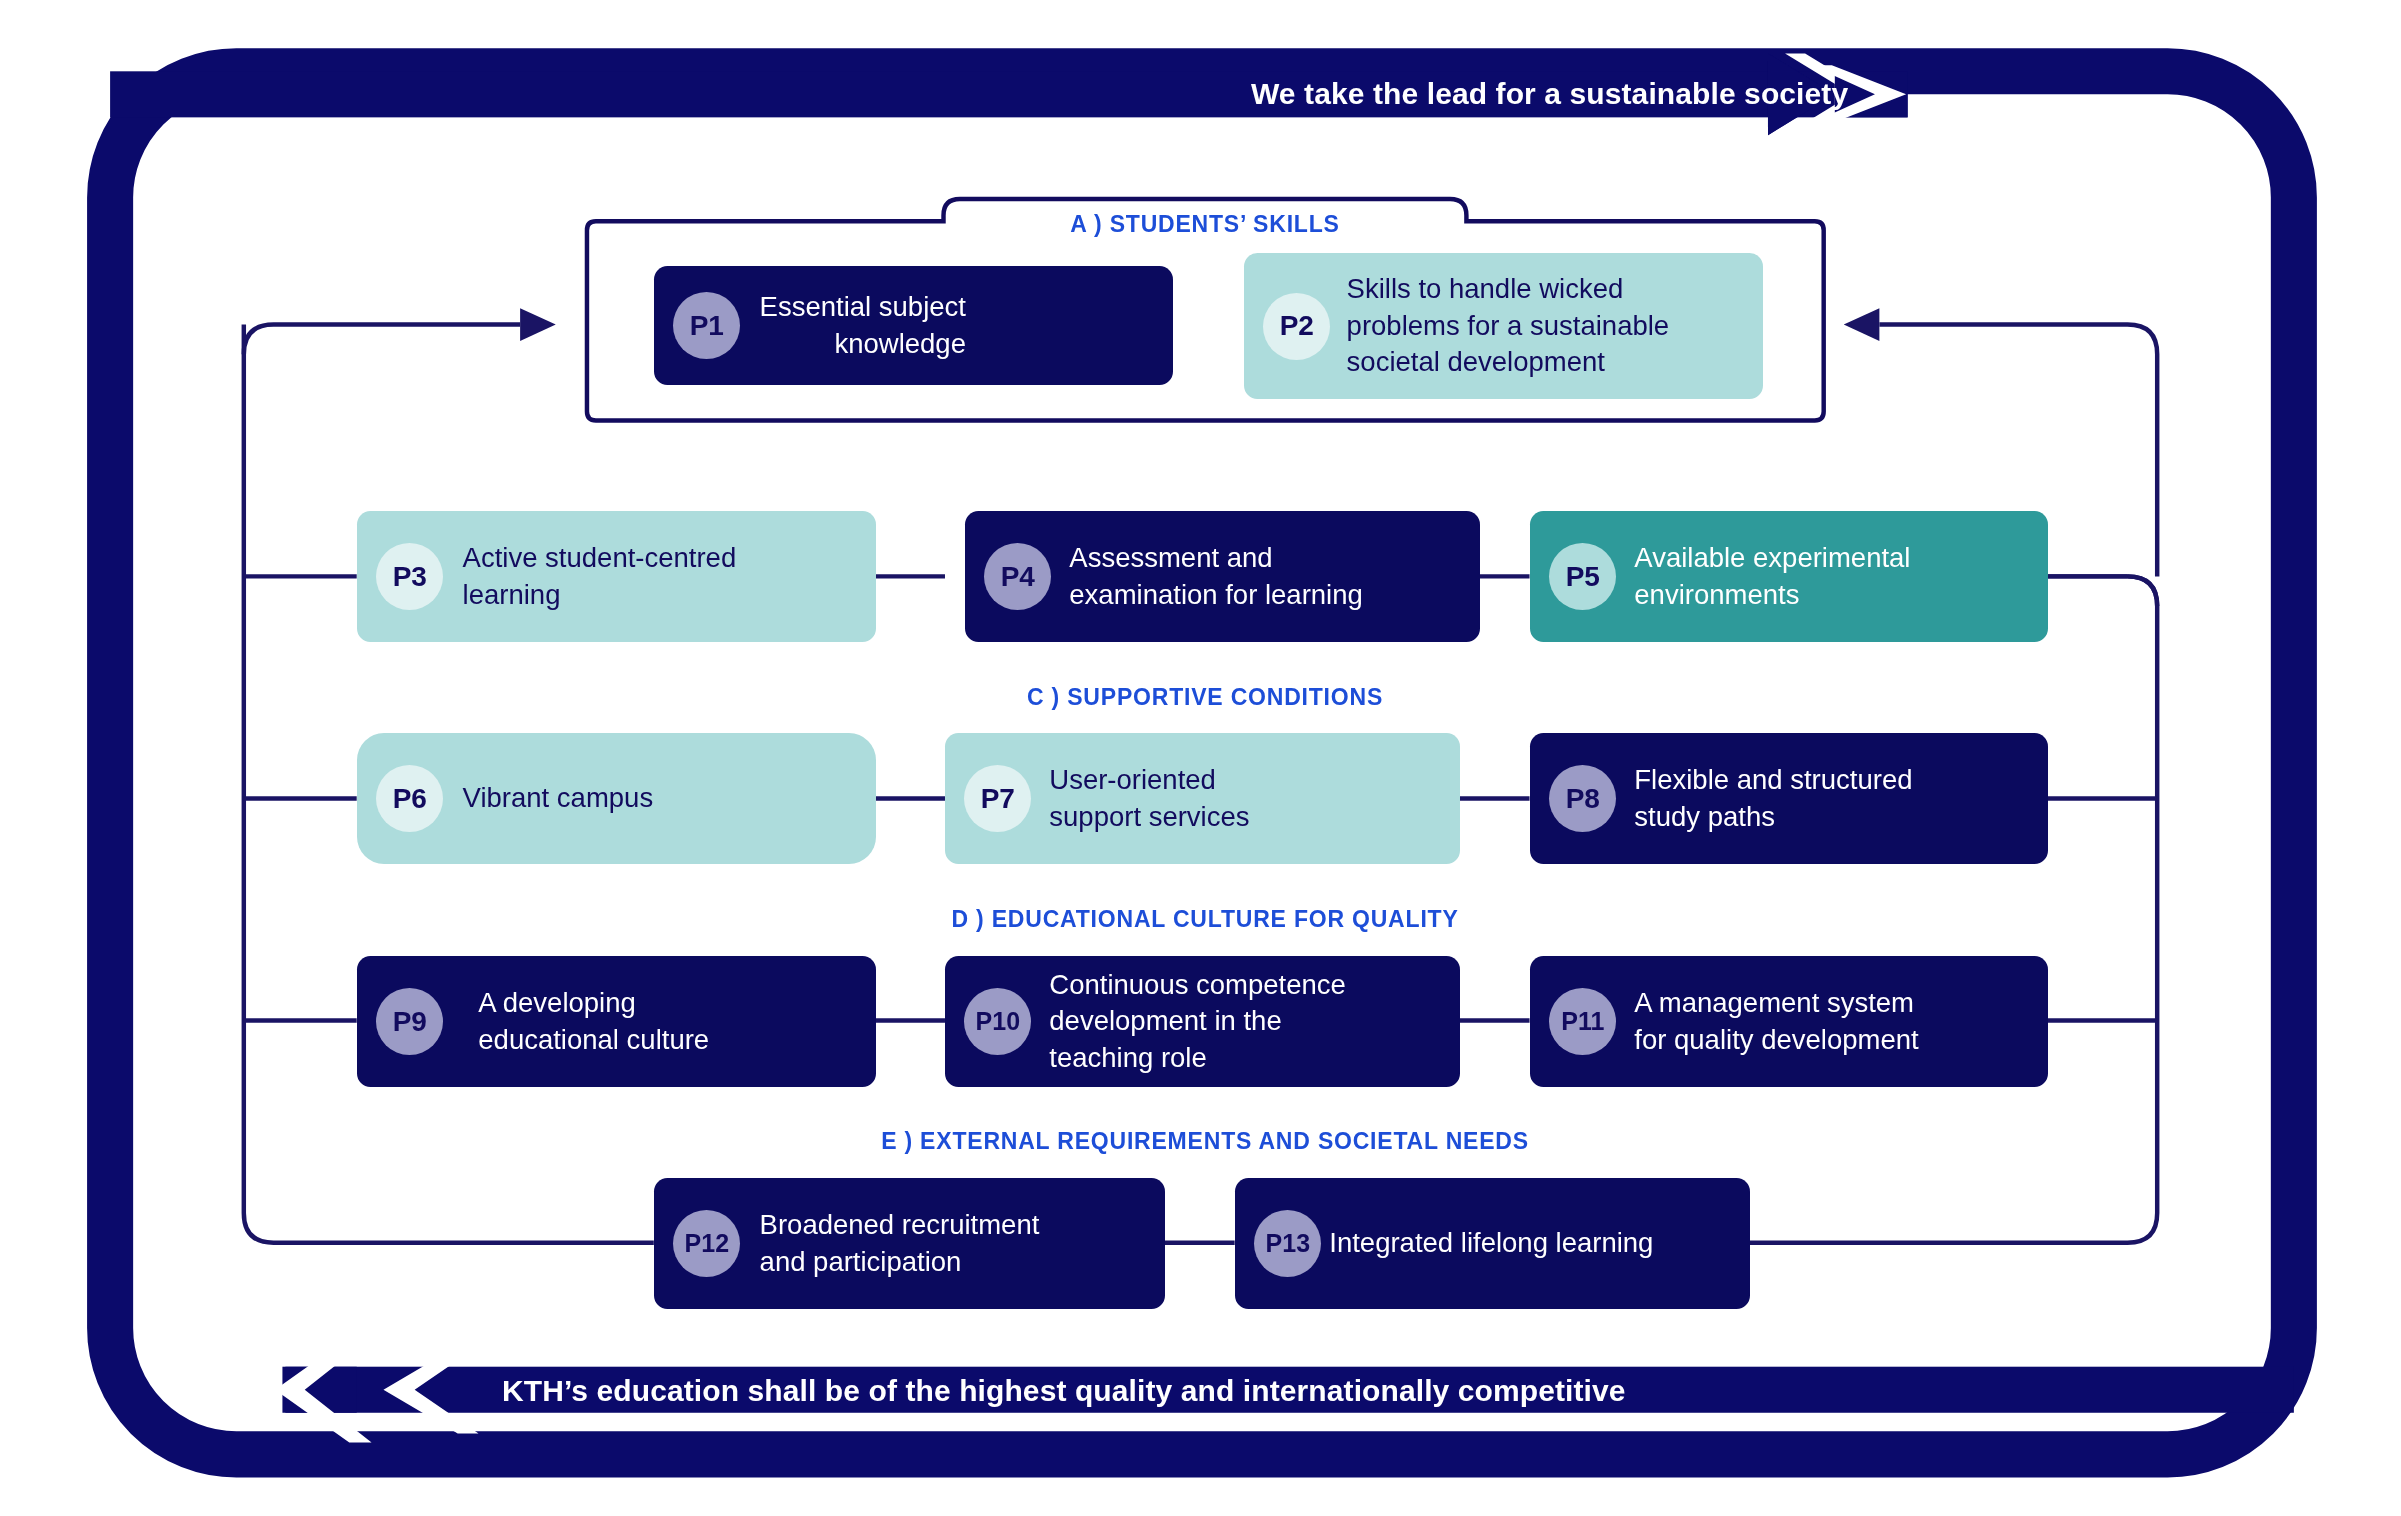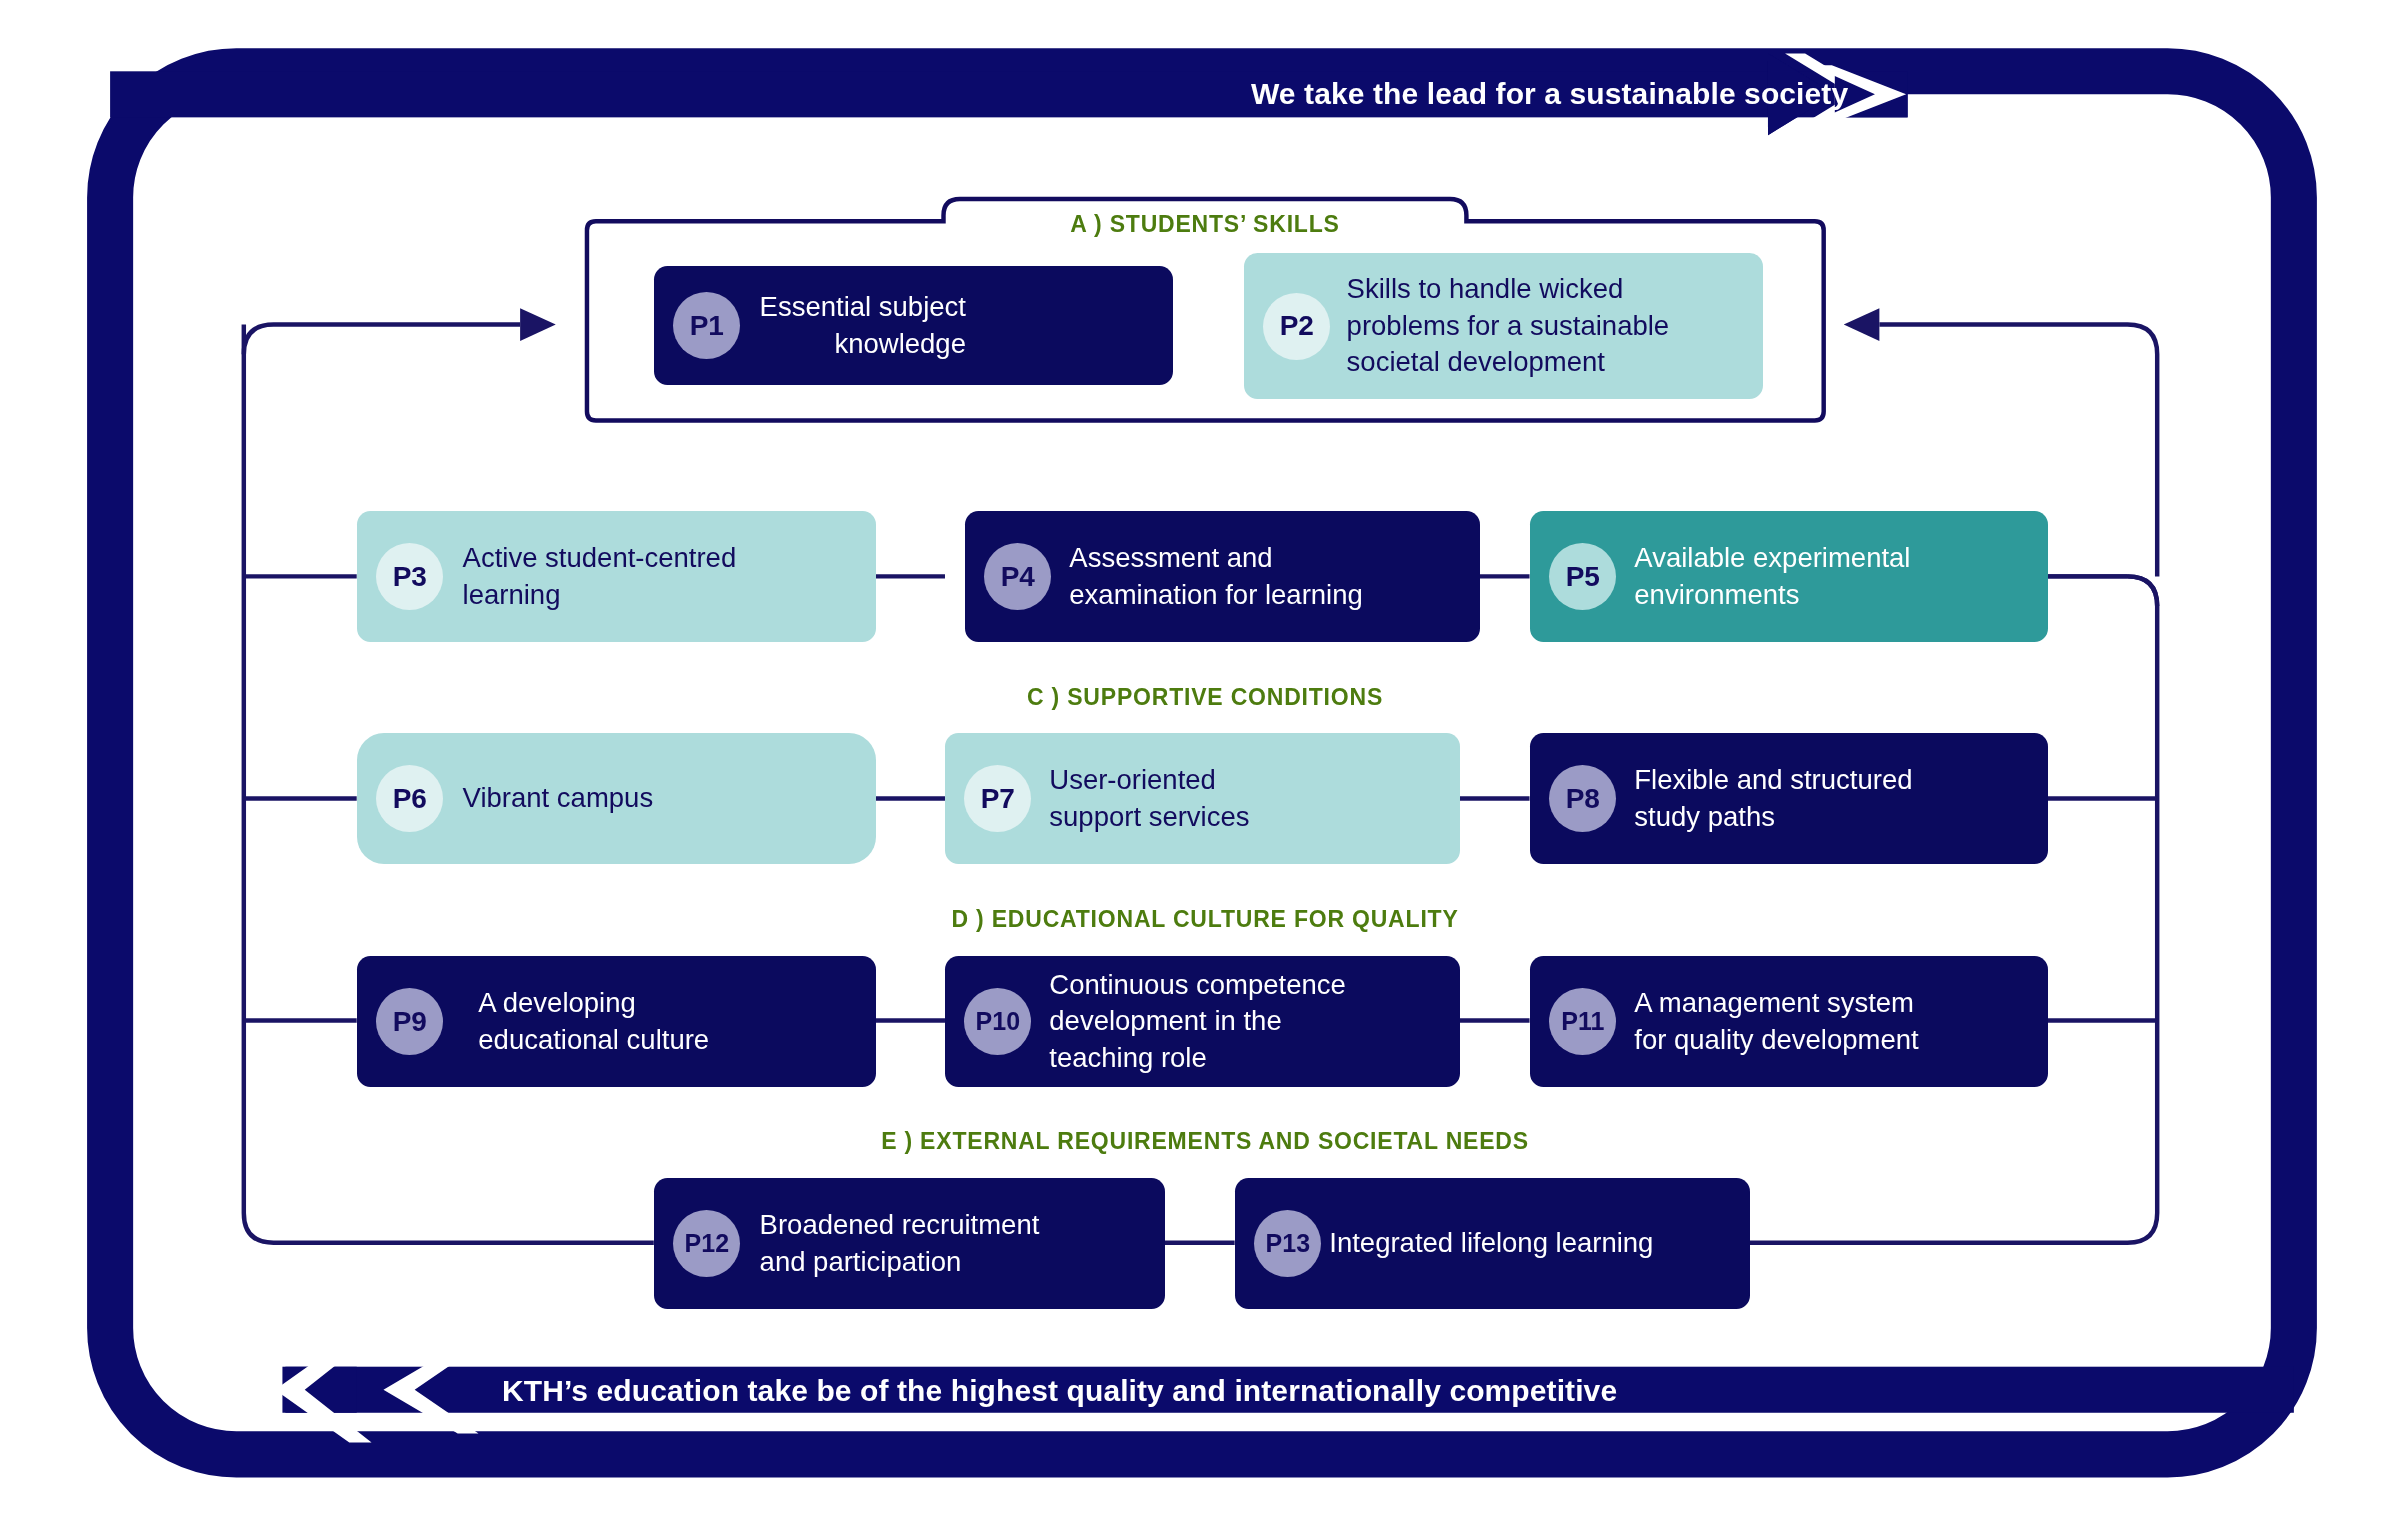--- a/index.html
+++ b/index.html
@@ -5,21 +5,21 @@
   html,body{margin:0;padding:0;background:#ffffff;}
   body{font-family:"Liberation Sans", sans-serif;}
   #stage{position:relative;width:2401px;height:1516px;background:#ffffff;overflow:hidden;}
   #svg-layer{position:absolute;left:0;top:0;width:2401px;height:1516px;}
 
   .arrow-label{
     position:absolute;color:#ffffff;font-weight:600;
     font-size:30px;letter-spacing:0.1px;white-space:nowrap;
   }
   .section-title{
-    position:absolute;color:#4d7c0f;font-weight:700;
+    position:absolute;color:#1d4ed8;font-weight:700;
     font-size:23px;letter-spacing:0.8px;white-space:nowrap;
     text-align:center;
   }
   .pbox{
     position:absolute;border-radius:13.4px;display:flex;align-items:center;
     box-sizing:border-box;
   }
   .pbox .pcircle{
     flex:0 0 auto;border-radius:50%;display:flex;align-items:center;
     justify-content:center;font-weight:700;font-size:28px;
@@ -124,21 +124,21 @@
              Q 2455 298 2455 310
              L 2455 554
              Q 2455 566 2443 566
              L 802 566
              Q 790 566 790 554
              Z" fill="none" stroke="#120B5E" stroke-width="6"></path>
   </svg>
 
   <div class="arrow-label" style="left:1251px;top:77px;">We take the lead for a sustainable society</div>
 
-  <div class="arrow-label" style="left:502px;top:1374px;">KTH’s education take be of the highest quality and internationally competitive</div>
+  <div class="arrow-label" style="left:502px;top:1374px;">KTH’s education shall be of the highest quality and internationally competitive</div>
 
   <div class="section-title" style="left:960px;top:211px;width:490px;">A ) STUDENTS’ SKILLS</div>
 
 
   <div class="section-title" style="left:752px;top:684px;width:906px;">C ) SUPPORTIVE CONDITIONS</div>
 
   <div class="section-title" style="left:752px;top:906px;width:906px;">D ) EDUCATIONAL CULTURE FOR QUALITY</div>
 
   <div class="section-title" style="left:752px;top:1128px;width:906px;">E )  EXTERNAL REQUIREMENTS AND SOCIETAL NEEDS</div>
 

